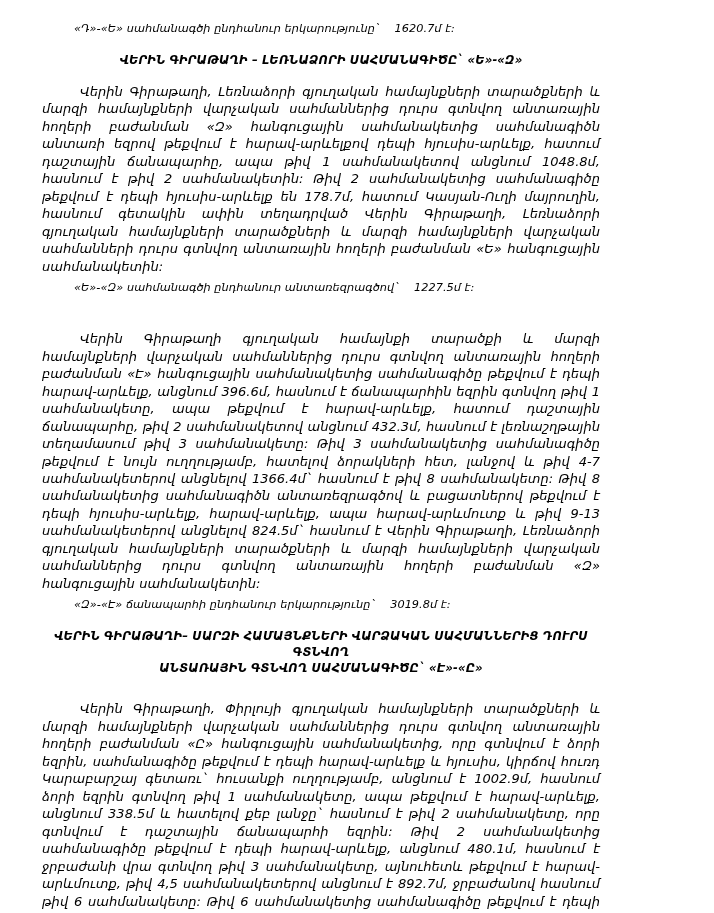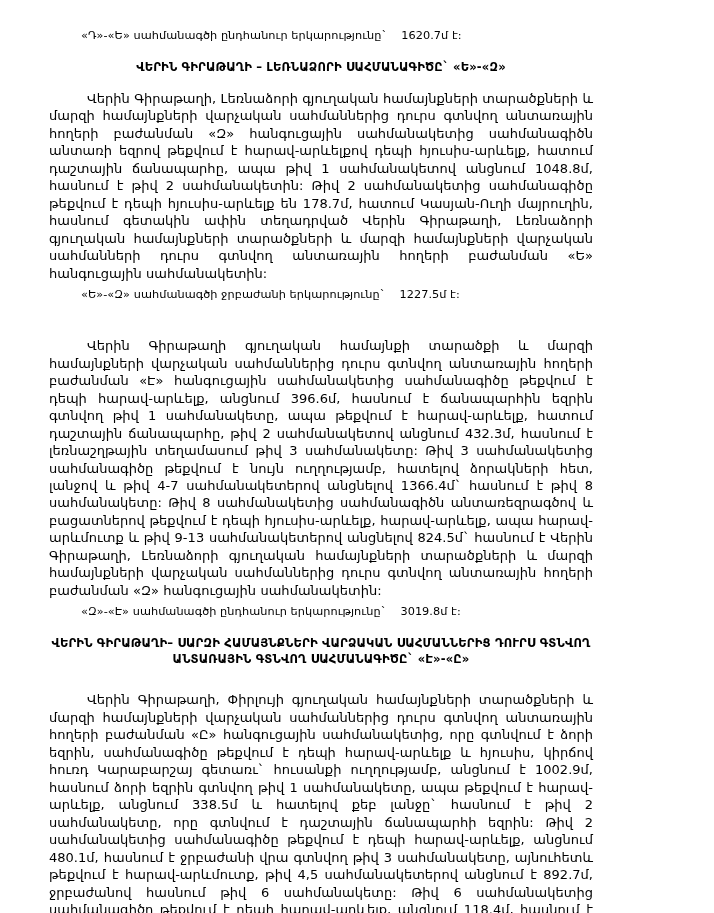--- a/index.html
+++ b/index.html
@@ -11,22 +11,23 @@
     width: 714px;
     height: 913px;
     font-family: "DejaVu Sans", "Liberation Sans", sans-serif;
     color: #000000;
     overflow: hidden;
   }
   .page {
     position: relative;
     width: 640px;
     height: 913px;
-    padding: 11px;
+    padding: 4px;
     box-sizing: border-box;
+    font-style: italic;
   }
   .content {
     padding: 18px 36px 0 38px;
     box-sizing: border-box;
   }
   .total-line {
     font-size: 11.3px;
     line-height: 1.32;
     margin: 0 0 16px 0;
     padding-left: 32px;
@@ -65,30 +66,30 @@
 
 <div class="page">
   <div class="content">
 
     <div class="total-line"><span>«Դ»-«Ե» սահմանագծի ընդհանուր երկարությունը`</span><span class="num">1620.7մ է:</span></div>
 
     <div class="heading"><span>ՎԵՐԻՆ ԳԻՐԱԹԱՂԻ – ԼԵՌՆԱՁՈՐԻ ՍԱՀՄԱՆԱԳԻԾԸ`  «Ե»-«Զ»</span></div>
 
     <div class="para">Վերին Գիրաթաղի, Լեռնաձորի գյուղական համայնքների տարածքների և մարզի համայնքների վարչական սահմաններից դուրս գտնվող անտառային հողերի բաժանման «Զ» հանգուցային սահմանակետից սահմանագիծն անտառի եզրով թեքվում է հարավ-արևելքով դեպի հյուսիս-արևելք, հատում դաշտային ճանապարհը, ապա թիվ 1 սահմանակետով անցնում 1048.8մ, հասնում է թիվ 2 սահմանակետին: Թիվ 2 սահմանակետից սահմանագիծը թեքվում է դեպի հյուսիս-արևելք են 178.7մ, հատում Կասյան-Ուղի մայրուղին, հասնում գետակին ափին տեղադրված Վերին Գիրաթաղի, Լեռնաձորի գյուղական համայնքների տարածքների և մարզի համայնքների վարչական սահմանների դուրս գտնվող անտառային հողերի բաժանման «Ե» հանգուցային սահմանակետին:</div>
 
-    <div class="total-line"><span>«Ե»-«Զ» սահմանագծի ջրբաժանի երկարությունը`</span><span class="num">1227.5մ է:</span></div>
+    <div class="total-line"><span>«Ե»-«Զ» սահմանագծի ընդհանուր անտառեզրագծով`</span><span class="num">1227.5մ է:</span></div>
 
     <div class="gap-sm"></div>
 
 
     <div class="gap-sm"></div>
 
     <div class="para">Վերին Գիրաթաղի գյուղական համայնքի տարածքի և մարզի համայնքների վարչական սահմաններից դուրս գտնվող անտառային հողերի բաժանման «Է» հանգուցային սահմանակետից սահմանագիծը թեքվում է դեպի հարավ-արևելք, անցնում 396.6մ, հասնում է ճանապարհին եզրին գտնվող թիվ 1 սահմանակետը, ապա թեքվում է հարավ-արևելք, հատում դաշտային ճանապարհը, թիվ 2 սահմանակետով անցնում 432.3մ, հասնում է լեռնաշղթային տեղամասում թիվ 3 սահմանակետը: Թիվ 3 սահմանակետից սահմանագիծը թեքվում է նույն ուղղությամբ, հատելով ձորակների հետ, լանջով և թիվ 4-7 սահմանակետերով անցնելով 1366.4մ` հասնում է թիվ 8 սահմանակետը: Թիվ 8 սահմանակետից սահմանագիծն անտառեզրագծով և բացատներով թեքվում է դեպի հյուսիս-արևելք, հարավ-արևելք, ապա հարավ-արևմուտք և թիվ 9-13 սահմանակետերով անցնելով 824.5մ` հասնում է Վերին Գիրաթաղի, Լեռնաձորի գյուղական համայնքների տարածքների և մարզի համայնքների վարչական սահմաններից դուրս գտնվող անտառային հողերի բաժանման «Զ» հանգուցային սահմանակետին:</div>
 
-    <div class="total-line"><span>«Զ»-«Է» սահմանագծի ընդհանուր երկարությունը`</span><span class="num">3019.8մ է:</span></div>
+    <div class="total-line"><span>«Զ»-«Է» ճանապարհի ընդհանուր երկարությունը`</span><span class="num">3019.8մ է:</span></div>
 
     <div class="heading wide">
       <div>ՎԵՐԻՆ ԳԻՐԱԹԱՂԻ– ՍԱՐԶԻ  ՀԱՄԱՅՆՔՆԵՐԻ ՎԱՐՁԱԿԱՆ ՍԱՀՄԱՆՆԵՐԻՑ  ԴՈՒՐՍ  ԳՏՆՎՈՂ</div>
       <div>ԱՆՏԱՌԱՅԻՆ  ԳՏՆՎՈՂ ՍԱՀՄԱՆԱԳԻԾԸ`  «Է»-«Ը»</div>
     </div>
 
     <div class="gap-sm"></div>
 
     <div class="para">Վերին Գիրաթաղի, Փիրլույի գյուղական համայնքների տարածքների և մարզի համայնքների վարչական սահմաններից դուրս գտնվող անտառային հողերի բաժանման «Ը» հանգուցային սահմանակետից, որը գտնվում է ձորի եզրին, սահմանագիծը թեքվում է դեպի հարավ-արևելք և հյուսիս, կիրճով հուռդ Կարաբարշայ գետառւ` հուսանքի ուղղությամբ, անցնում է 1002.9մ, հասնում ձորի եզրին գտնվող թիվ 1 սահմանակետը, ապա թեքվում է հարավ-արևելք, անցնում 338.5մ և հատելով քեբ լանջը` հասնում է թիվ 2 սահմանակետը, որը գտնվում է դաշտային ճանապարհի եզրին: Թիվ 2 սահմանակետից սահմանագիծը թեքվում է դեպի հարավ-արևելք, անցնում 480.1մ, հասնում է ջրբաժանի վրա գտնվող թիվ 3 սահմանակետը, այնուհետև թեքվում է հարավ-արևմուտք, թիվ 4,5 սահմանակետերով անցնում է 892.7մ, ջրբաժանով հասնում թիվ 6 սահմանակետը: Թիվ 6 սահմանակետից սահմանագիծը թեքվում է դեպի հարավ-արևելք, անցնում 118.4մ, հասնում է Վերին Գիրաթաղի գյուղական համայնքի տարածքի և մարզի համայնքների վարչական սահմաններից դուրս գտնվող անտառային հողերի բաժանման «Է» հանգուցային սահմանակետը:</div>
 

